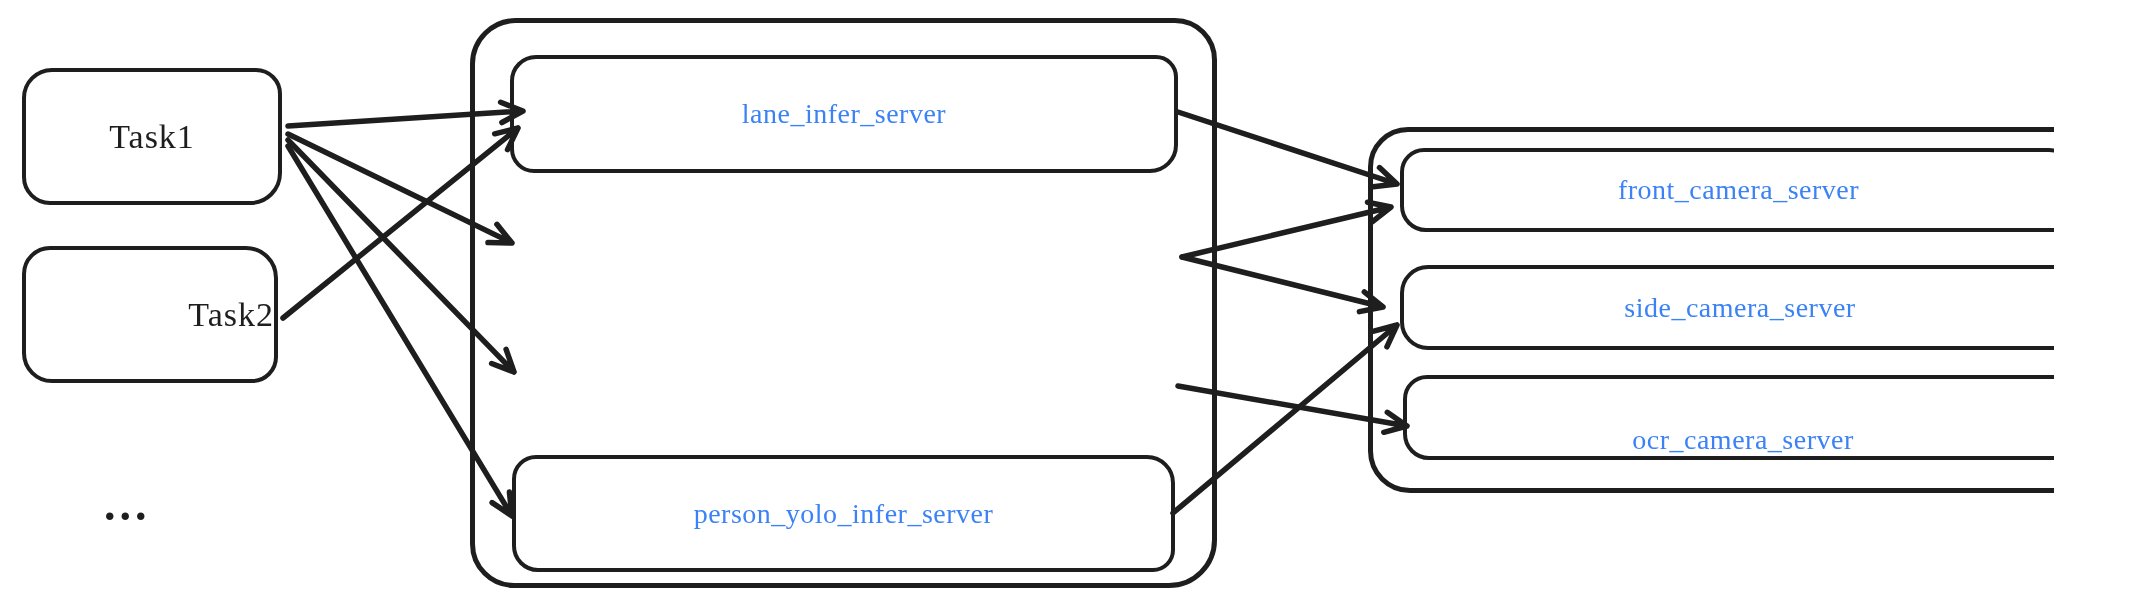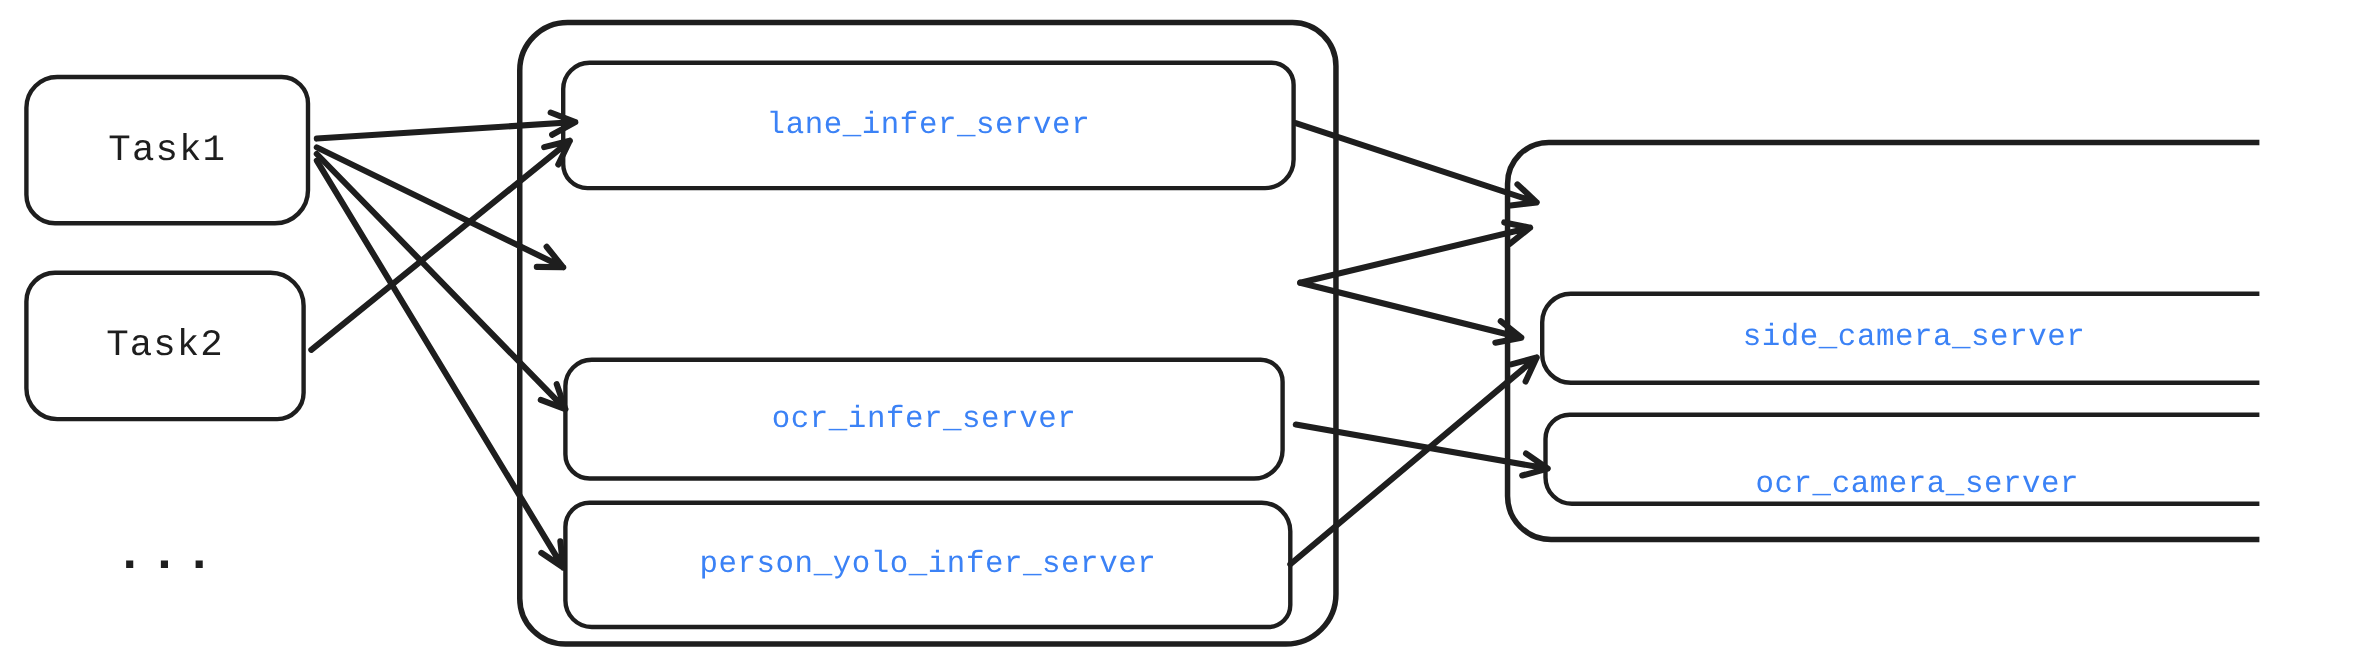--- a/index.html
+++ b/index.html
@@ -1,21 +1,21 @@
 <!DOCTYPE html>
 <html><head>
 <meta charset="utf-8">
 <style>
   html, body { margin: 0; padding: 0; background: #ffffff; }
   .canvas {
     position: relative;
     width: 2054px;
     height: 611px;
     background: #ffffff;
-    font-family: Liberation Mono, monospace;
+    font-family: Liberation Serif, serif;
     color: #1e1e1e;
     overflow: hidden;
   }
   .box {
     position: absolute;
     box-sizing: border-box;
     border: 4px solid #1e1e1e;
     background: #ffffff;
     display: flex;
     align-items: center;
@@ -68,43 +68,43 @@
 </style>
 </head>
 <body>
 
 <div class="canvas">
 
   <div class="box r-task1" style="left:22px; top:68px; width:260px; height:137px;">
     <span class="task-label">Task1</span>
   </div>
 
-  <div class="box r-task2" style="left:22px; top:246px; width:256px; height:137px;">
+  <div class="box r-task2" style="left:22px; top:246px; width:256px; height:137px;justify-content:flex-end;">
     <span class="task-label">Task2</span>
   </div>
 
   <div class="ellipsis">...</div>
 
   <div class="group r-mid-container" style="left:470px; top:18px; width:747px; height:570px;"></div>
 
   <div class="box r-inner-a" style="left:510px; top:55px; width:668px; height:118px;">
     <span class="label">lane_infer_server</span>
   </div>
 
 
-  <div class="box r-inner-a" style="left:512px; top:325px; width:656px; height:112px;">
-    <span class="label">ocr_infer_server</span>
-  </div>
 
   <div class="box r-inner-b" style="left:512px; top:455px; width:663px; height:117px;">
     <span class="label">person_yolo_infer_server</span>
   </div>
 
   <div class="group r-cam-container" style="left:1368px; top:127px; width:762px; height:366px;"></div>
 
+  <div class="box r-inner-b" style="left:1400px; top:148px; width:677px; height:84px;">
+    <span class="label">front_camera_server</span>
+  </div>
 
   <div class="box r-inner-a" style="left:1400px; top:265px; width:680px; height:85px;border-radius:28px;">
     <span class="label">side_camera_server</span>
   </div>
 
   <div class="box r-inner-b" style="left:1403px; top:375px; width:680px; height:85px;align-items:flex-end;">
     <span class="label">ocr_camera_server</span>
   </div>
 
   <svg class="arrows" viewBox="0 0 2149 611">

